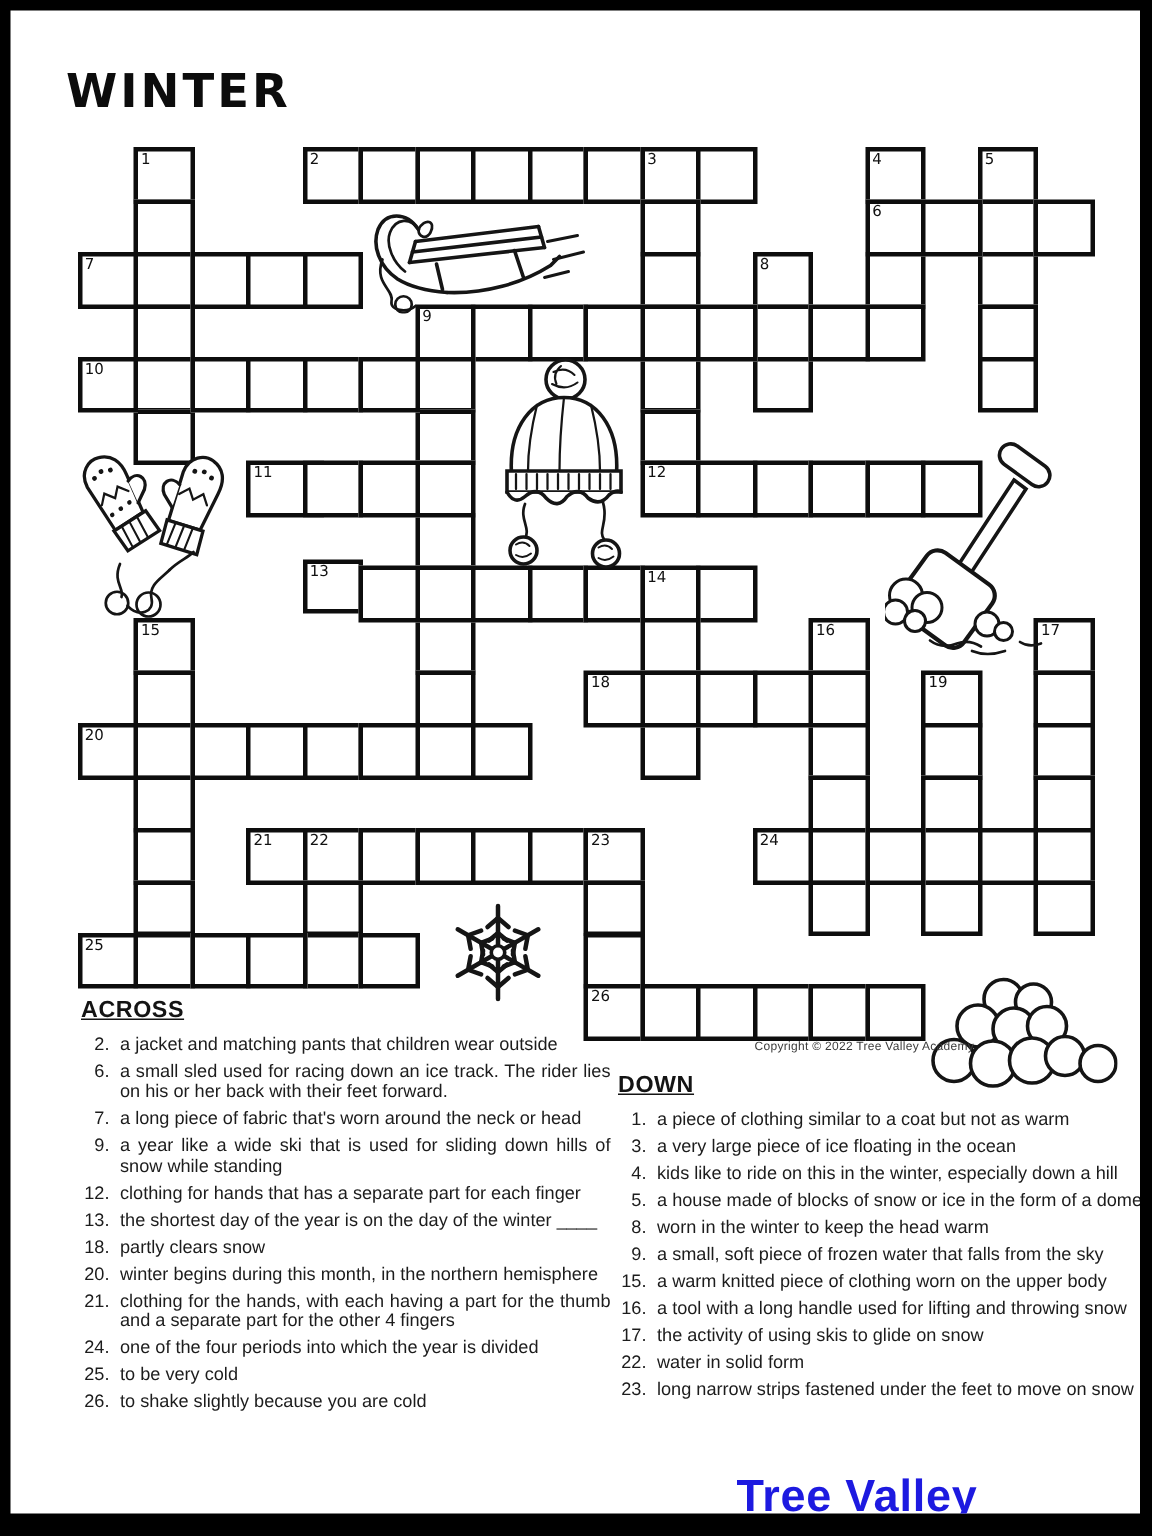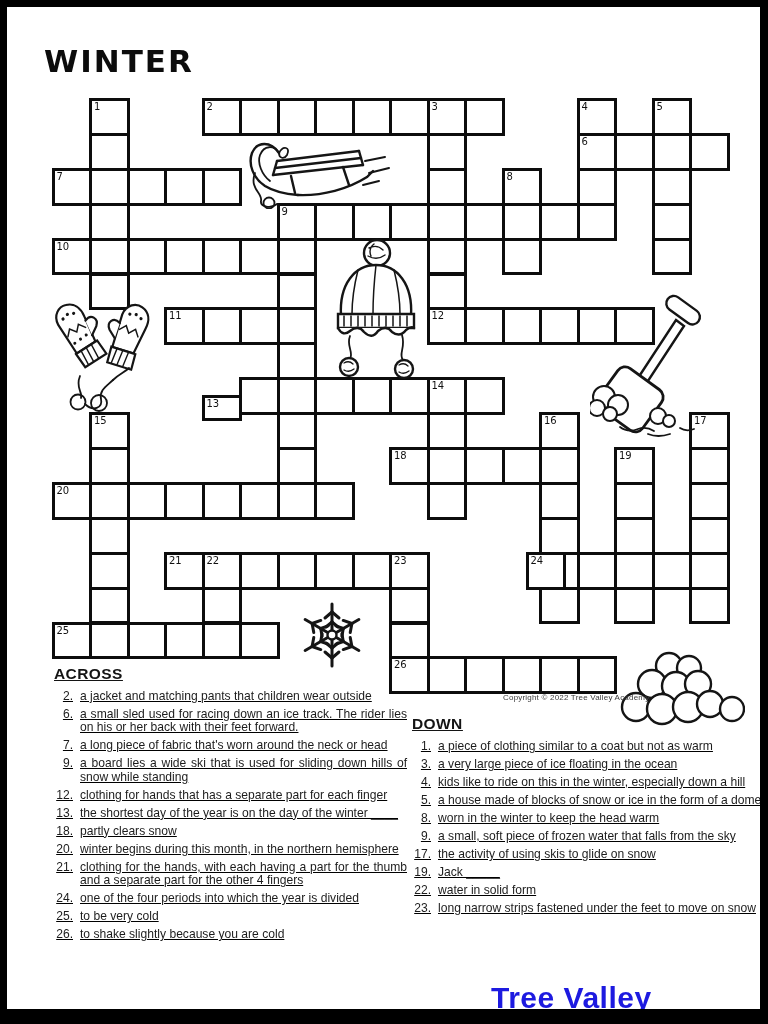--- a/index.html
+++ b/index.html
@@ -21,21 +21,21 @@
     border:3px solid #0d0d0d;
   }
   .cell .num{
     position:absolute; left:2px; top:0px; font-size:10px; line-height:12px;
     color:#111; font-family:"DejaVu Sans", sans-serif;
   }
   
   .illus{position:absolute;}
   .illus svg{display:block;}
   
-  .clue-section{position:absolute;text-decoration:underline;}
+  .clue-section{position:absolute;}
   .clue-head{
     margin:0 0 7px 5px; font-size:15.5px; font-weight:bold; color:#141414;
     text-decoration:underline; letter-spacing:.4px;
   }
   .clue{display:flex; margin-bottom:4.6px; font-size:12.1px; line-height:13.4px; color:#1c1c1c;}
   .clue-num{flex:0 0 24px; text-align:right; margin-right:7px; font-weight:normal;}
   .clue-text{flex:1; text-align:justify;}
   .copyright{
     position:absolute; left:496px; top:686px; font-size:8px; color:#3c3c3c;
     letter-spacing:.2px;
@@ -136,21 +136,21 @@
       <div class="cell" style="left: 157px; top: 300.4px; width: 52px; height: 37.9px;">
         <span class="num">11</span>
       </div>
       <div class="cell" style="left: 194.5px; top: 300.4px; width: 40.5px; height: 37.9px;"></div>
       <div class="cell" style="left: 232px; top: 300.4px; width: 40.5px; height: 37.9px;"></div>
       <div class="cell" style="left: 457px; top: 300.4px; width: 40.5px; height: 37.9px;"></div>
       <div class="cell" style="left: 494.5px; top: 300.4px; width: 40.5px; height: 37.9px;"></div>
       <div class="cell" style="left: 532px; top: 300.4px; width: 40.5px; height: 37.9px;"></div>
       <div class="cell" style="left: 569.5px; top: 300.4px; width: 40.5px; height: 37.9px;"></div>
       <div class="cell" style="left: 607px; top: 300.4px; width: 40.5px; height: 37.9px;"></div>
-      <div class="cell" style="left: 194.5px; top: 388px; width: 40.5px; height: 26px;">
+      <div class="cell" style="left: 194.5px; top: 366px; width: 40.5px; height: 36px;">
         <span class="num">13</span>
       </div>
       <div class="cell" style="left: 232px; top: 370.2px; width: 40.5px; height: 37.9px;"></div>
       <div class="cell" style="left: 307px; top: 370.2px; width: 40.5px; height: 37.9px;"></div>
       <div class="cell" style="left: 344.5px; top: 370.2px; width: 40.5px; height: 37.9px;"></div>
       <div class="cell" style="left: 382px; top: 370.2px; width: 40.5px; height: 37.9px;"></div>
       <div class="cell" style="left: 419.5px; top: 370.2px; width: 40.5px; height: 37.9px;">
         <span class="num">14</span>
       </div>
       <div class="cell" style="left: 457px; top: 370.2px; width: 40.5px; height: 37.9px;"></div>
@@ -215,21 +215,21 @@
       <div class="cell" style="left: 382px; top: 544.7px; width: 40.5px; height: 37.9px;">
         <span class="num">23</span>
       </div>
       <div class="cell" style="left: 194.5px; top: 579.6px; width: 40.5px; height: 37.9px;"></div>
       <div class="cell" style="left: 194.5px; top: 614.5px; width: 40.5px; height: 37.9px;"></div>
       <div class="cell" style="left: 382px; top: 579.6px; width: 40.5px; height: 37.9px;"></div>
       <div class="cell" style="left: 382px; top: 614.5px; width: 40.5px; height: 37.9px;"></div>
       <div class="cell" style="left: 382px; top: 649.4px; width: 40.5px; height: 37.9px;">
         <span class="num">26</span>
       </div>
-      <div class="cell" style="left: 494.5px; top: 544.7px; width: 40.5px; height: 37.9px; margin-left: 24px;">
+      <div class="cell" style="left: 494.5px; top: 544.7px; width: 40.5px; height: 37.9px;">
         <span class="num">24</span>
       </div>
       <div class="cell" style="left: 569.5px; top: 544.7px; width: 40.5px; height: 37.9px;"></div>
       <div class="cell" style="left: 644.5px; top: 544.7px; width: 40.5px; height: 37.9px;"></div>
       <div class="cell" style="left: 44.5px; top: 614.5px; width: 40.5px; height: 37.9px;">
         <span class="num">25</span>
       </div>
       <div class="cell" style="left: 119.5px; top: 614.5px; width: 40.5px; height: 37.9px;"></div>
       <div class="cell" style="left: 157px; top: 614.5px; width: 40.5px; height: 37.9px;"></div>
       <div class="cell" style="left: 232px; top: 614.5px; width: 40.5px; height: 37.9px;"></div>
@@ -410,21 +410,21 @@
         <div class="clue">
           <div class="clue-num">6.</div>
           <div class="clue-text">a small sled used for racing down an ice track.  The rider lies on his or her back with their feet forward.</div>
         </div>
         <div class="clue">
           <div class="clue-num">7.</div>
           <div class="clue-text">a long piece of fabric that's worn around the neck or head</div>
         </div>
         <div class="clue">
           <div class="clue-num">9.</div>
-          <div class="clue-text">a board lies a wide ski that is used for sliding down hills of snow while standing</div>
+          <div class="clue-text">a year like a wide ski that is used for sliding down hills of snow while standing</div>
         </div>
         <div class="clue">
           <div class="clue-num">12.</div>
           <div class="clue-text">clothing for hands that has a separate part for each finger</div>
         </div>
         <div class="clue">
           <div class="clue-num">13.</div>
           <div class="clue-text">the shortest day of the year is on the day of the winter ____</div>
         </div>
         <div class="clue">
@@ -475,28 +475,32 @@
         </div>
         <div class="clue">
           <div class="clue-num">8.</div>
           <div class="clue-text">worn in the winter to keep the head warm</div>
         </div>
         <div class="clue">
           <div class="clue-num">9.</div>
           <div class="clue-text">a small, soft piece of frozen water that falls from the sky</div>
         </div>
         <div class="clue">
+          <div class="clue-num">15.</div>
+          <div class="clue-text">a warm knitted piece of clothing worn on the upper body</div>
+        </div>
+        <div class="clue">
+          <div class="clue-num">16.</div>
+          <div class="clue-text">a tool with a long handle used for lifting and throwing snow</div>
+        </div>
+        <div class="clue">
           <div class="clue-num">17.</div>
           <div class="clue-text">the activity of using skis to glide on snow</div>
         </div>
         <div class="clue">
-          <div class="clue-num">19.</div>
-          <div class="clue-text">Jack _____</div>
-        </div>
-        <div class="clue">
           <div class="clue-num">22.</div>
           <div class="clue-text">water in solid form</div>
         </div>
         <div class="clue">
           <div class="clue-num">23.</div>
           <div class="clue-text">long narrow strips fastened under the feet to move on snow</div>
         </div>
       </div>
   </section>
 

